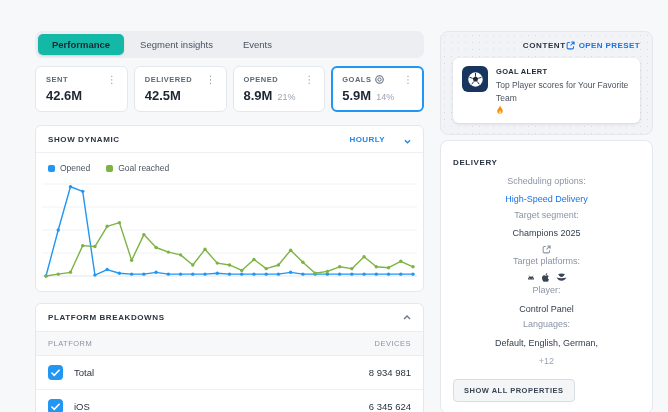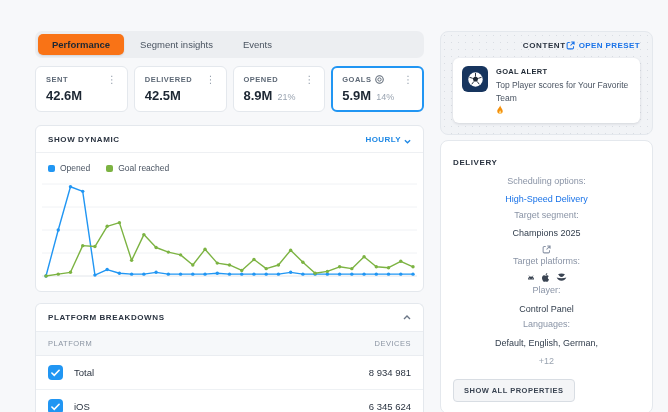--- a/index.html
+++ b/index.html
@@ -17,21 +17,21 @@
   
   .tabbar {
     background:#eceef1; border-radius:7px; height:27px;
     display:flex; align-items:center; padding:3px; gap:2px;
   }
   .tab {
     font-size:9.5px; color:#4a5461; padding:5px 14px; border-radius:5px;
     white-space:nowrap; cursor:pointer;
   }
   .tab.active {
-    background:#f97316; color:#1d2733; font-weight:bold;
+    background:#14b8a6; color:#1d2733; font-weight:bold;
     box-shadow:0 1px 2px rgba(20,30,50,.12);
   }
 
   
   .metrics-row { display:flex; gap:6px; margin-top:8px; }
   .metric-card {
     flex:1; background:#fff; border:1px solid #e4e8ed; border-radius:6px;
     padding:8px 9px 7px 10px; height:46px; cursor:pointer;
   }
   .metric-card.selected { border:2px solid #2196f3; padding:7px 8px 6px 9px; }
@@ -53,21 +53,21 @@
   .chart-head {
     display:flex; align-items:center; justify-content:space-between;
     padding:9px 12px 8px 12px; border-bottom:1px solid #eef0f3;
   }
   .sec-title {
     font-size:8px; font-weight:bold; letter-spacing:.6px; color:#2a3340;
     text-transform:uppercase;
   }
   .range-btn {
     font-size:8px; font-weight:bold; letter-spacing:.4px; color:#1e88e5;
-    cursor:pointer; display:flex; align-items:flex-end; gap:3px;
+    cursor:pointer; display:flex; align-items:flex-end; gap:19px;
   }
   .legend { display:flex; gap:16px; padding:10px 12px 2px 12px; }
   .legend-item { display:flex; align-items:center; gap:5px; cursor:pointer; }
   .legend-swatch { width:7px; height:7px; border-radius:2px; }
   .legend-label { font-size:8.5px; color:#4a5462; }
   .chart-wrap { padding:4px 6px 8px 6px; }
 
   
   .breakdown-card {
     margin-top:11px; background:#fff; border:1px solid #e4e8ed;

